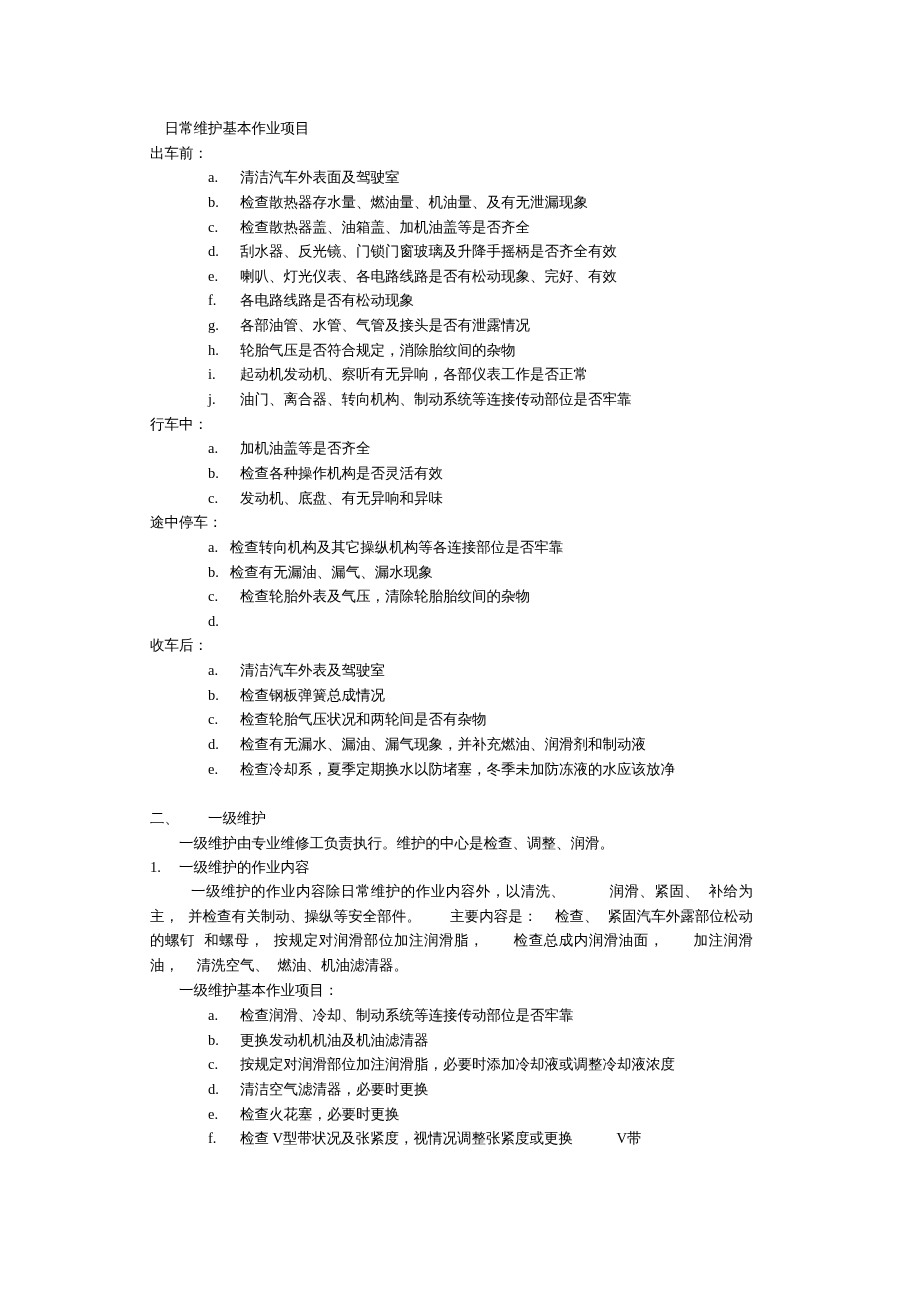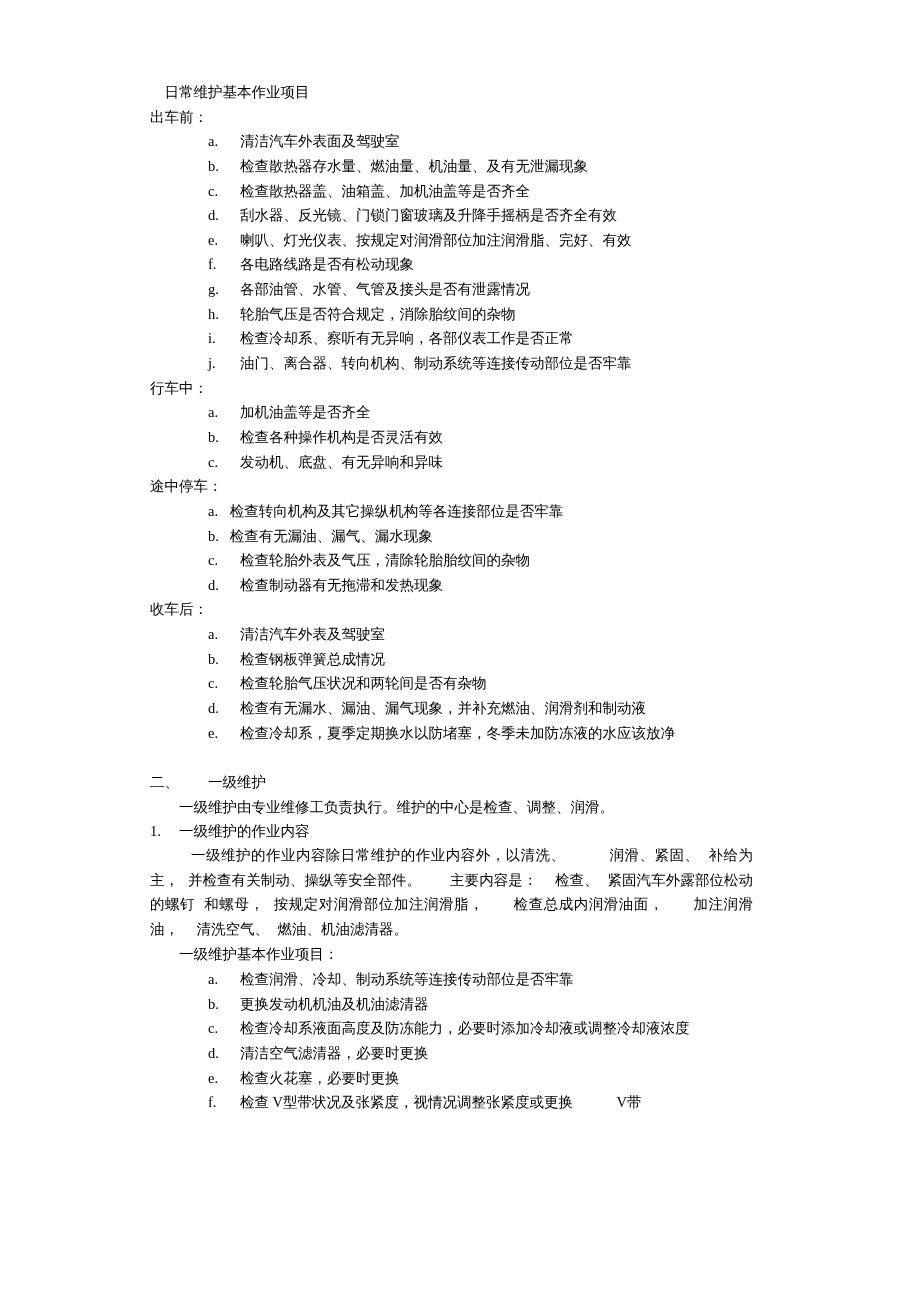--- a/index.html
+++ b/index.html
@@ -8,21 +8,21 @@
     background: #ffffff;
     font-family: "SimSun", "宋体", serif;
     font-size: 14.5px;
     color: #000;
     line-height: 1.7;
   }
   .page {
     width: 903px;
     min-height: 1303px;
     box-sizing: border-box;
-    padding: 80px 150px 80px 150px;
+    padding: 116px 150px 80px 150px;
     position: relative;
   }
   .no-indent { text-indent: 0; }
   .indent-1 { text-indent: 1em; }
   .indent-2 { text-indent: 2em; }
   .list-item {
     display: flex;
     align-items: flex-start;
     margin-left: 4em;
   }
@@ -73,37 +73,37 @@
   <div class="list-item">
       <span class="marker">c.</span>
       <span>检查散热器盖、油箱盖、加机油盖等是否齐全</span>
     </div>
   <div class="list-item">
       <span class="marker">d.</span>
       <span>刮水器、反光镜、门锁门窗玻璃及升降手摇柄是否齐全有效</span>
     </div>
   <div class="list-item">
       <span class="marker">e.</span>
-      <span>喇叭、灯光仪表、按规定对润滑部位加注润滑脂、完好、有效</span>
+      <span>喇叭、灯光仪表、各电路线路是否有松动现象、完好、有效</span>
     </div>
   <div class="list-item">
       <span class="marker">f.</span>
       <span>各电路线路是否有松动现象</span>
     </div>
   <div class="list-item">
       <span class="marker">g.</span>
       <span>各部油管、水管、气管及接头是否有泄露情况</span>
     </div>
   <div class="list-item">
       <span class="marker">h.</span>
       <span>轮胎气压是否符合规定，消除胎纹间的杂物</span>
     </div>
   <div class="list-item">
       <span class="marker">i.</span>
-      <span>检查冷却系、察听有无异响，各部仪表工作是否正常</span>
+      <span>起动机发动机、察听有无异响，各部仪表工作是否正常</span>
     </div>
   <div class="list-item">
       <span class="marker">j.</span>
       <span>油门、离合器、转向机构、制动系统等连接传动部位是否牢靠</span>
     </div>
 
   <div class="no-indent">行车中：</div>
   <div class="list-item">
       <span class="marker">a.</span>
       <span>加机油盖等是否齐全</span>
@@ -125,21 +125,20 @@
   <div class="list-item-2">
       <span class="marker">b.</span>
       <span>检查有无漏油、漏气、漏水现象</span>
     </div>
   <div class="list-item">
       <span class="marker">c.</span>
       <span>检查轮胎外表及气压，清除轮胎胎纹间的杂物</span>
     </div>
   <div class="list-item">
       <span class="marker">d.</span>
-      <span>检查制动器有无拖滞和发热现象</span>
     </div>
 
   <div class="no-indent">收车后：</div>
   <div class="list-item">
       <span class="marker">a.</span>
       <span>清洁汽车外表及驾驶室</span>
     </div>
   <div class="list-item">
       <span class="marker">b.</span>
       <span>检查钢板弹簧总成情况</span>
@@ -182,21 +181,21 @@
   <div class="list-item">
       <span class="marker">a.</span>
       <span>检查润滑、冷却、制动系统等连接传动部位是否牢靠</span>
     </div>
   <div class="list-item">
       <span class="marker">b.</span>
       <span>更换发动机机油及机油滤清器</span>
     </div>
   <div class="list-item">
       <span class="marker">c.</span>
-      <span>检查冷却系液面高度及防冻能力，必要时添加冷却液或调整冷却液浓度</span>
+      <span>按规定对润滑部位加注润滑脂，必要时添加冷却液或调整冷却液浓度</span>
     </div>
   <div class="list-item">
       <span class="marker">d.</span>
       <span>清洁空气滤清器，必要时更换</span>
     </div>
   <div class="list-item">
       <span class="marker">e.</span>
       <span>检查火花塞，必要时更换</span>
     </div>
   <div class="list-item">

